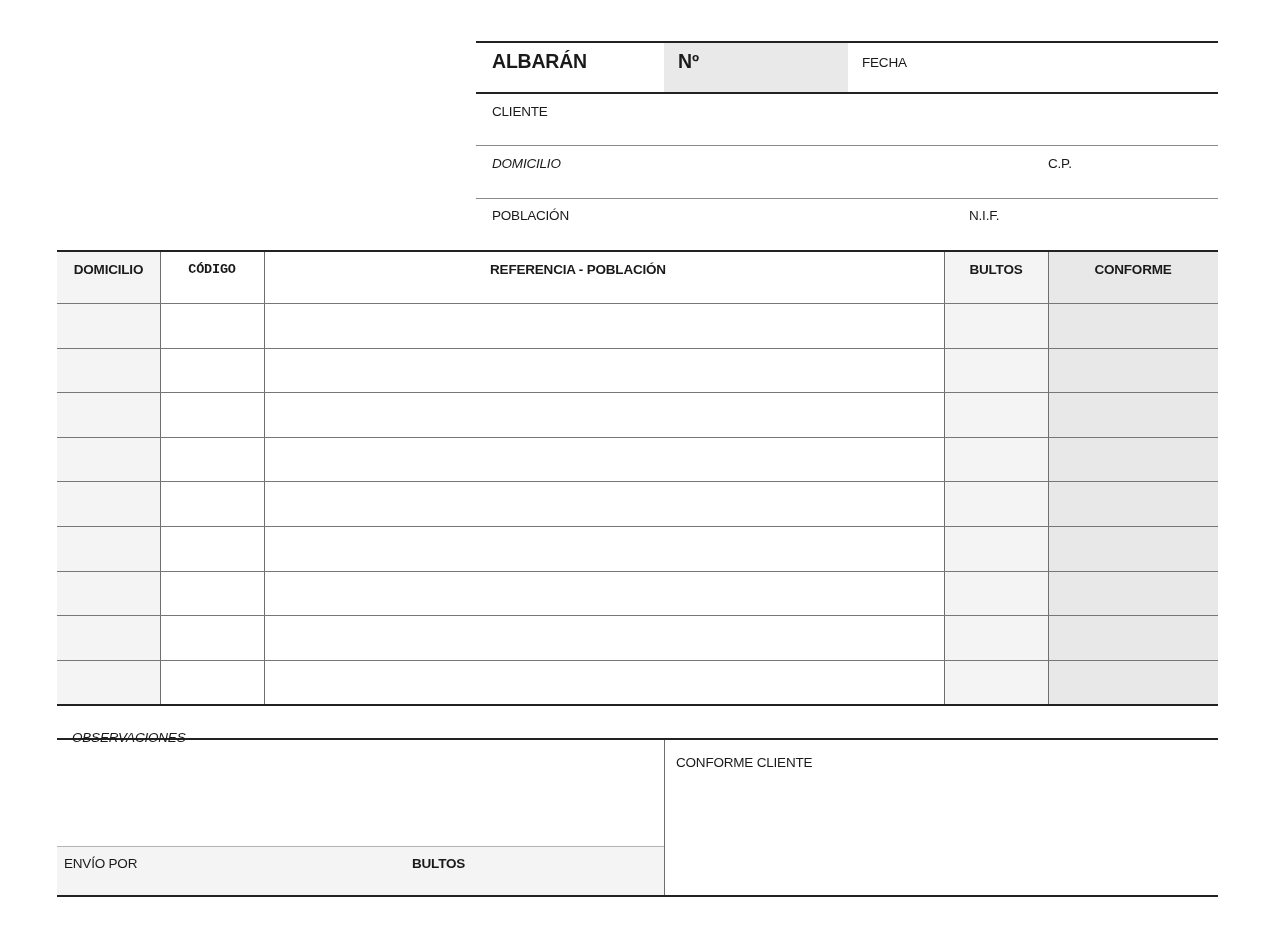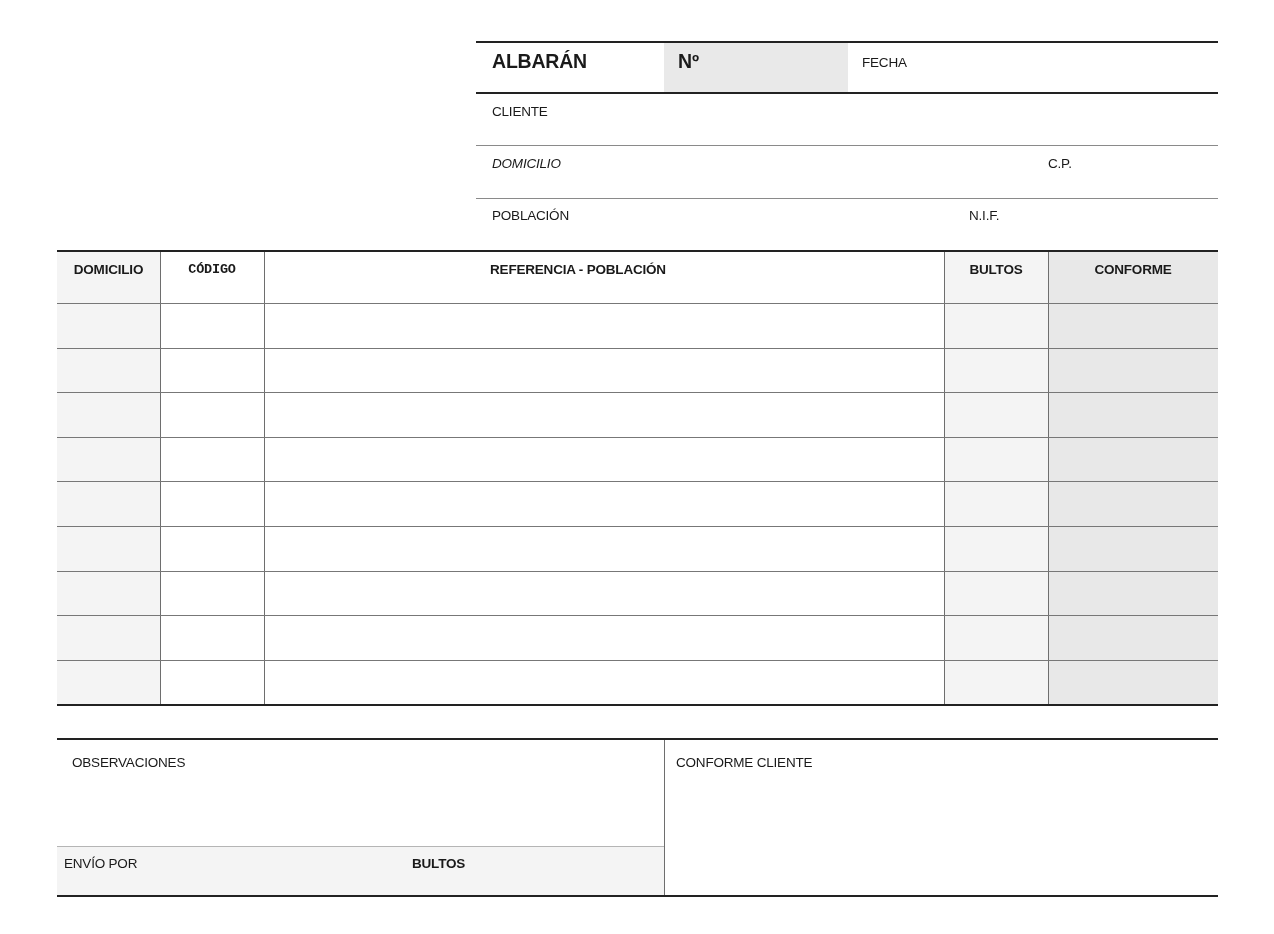--- a/index.html
+++ b/index.html
@@ -35,21 +35,21 @@
     #th-cantidad { left: 57px; width: 103px; }
     #th-codigo { left: 160px; width: 104px; font-family: Liberation Mono, monospace; }
     #th-ref { left: 264px; width: 628px; }
     #th-precio { left: 944px; width: 104px; }
     #th-importe { left: 1048px; width: 170px; }
 
     .row-cell { position: absolute; }
 
     
     #env-bg { left: 57px; top: 847px; width: 607px; height: 49px; background: #f4f4f4; }
-    #obs { left: 72px; top: 755px; }
+    #obs { left: 72px; top: 730px; font-style: italic; }
     #conforme { left: 676px; top: 755px; }
     #envio { left: 64px; top: 856px; }
     #bultos { left: 412px; top: 856px; font-weight: bold; }
   </style>
 </head>
 <body>
 
 <div id="hdr-no-cell" class="abs"></div>
 <div class="hline-dark" style="left:476px; top:41px; width:742px;"></div>
 <div class="hline-dark" style="left:476px; top:92px; width:742px;"></div>

